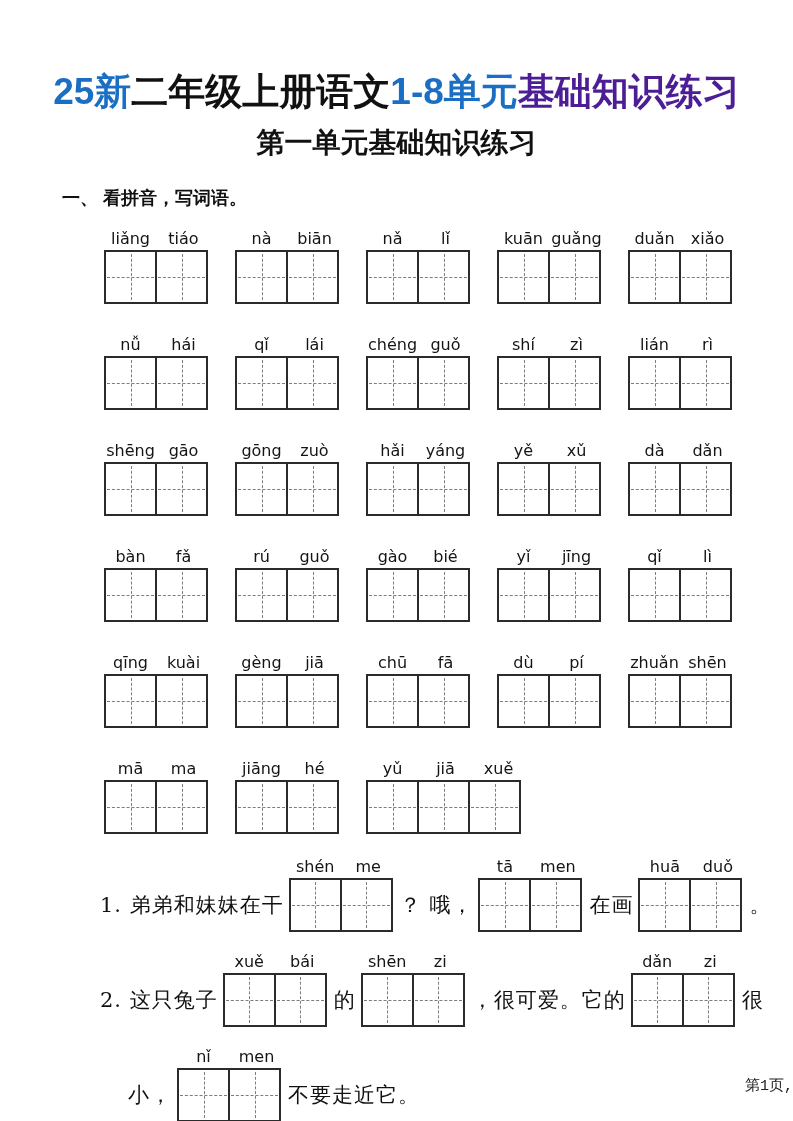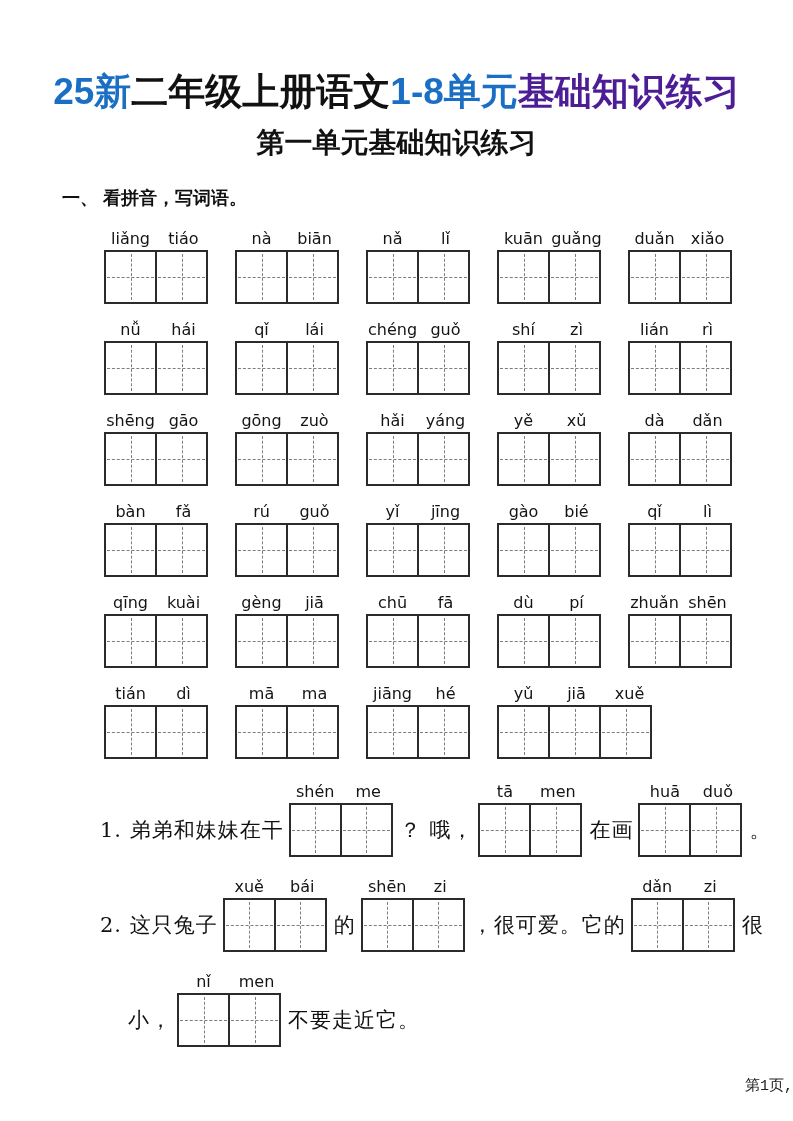--- a/index.html
+++ b/index.html
@@ -28,21 +28,21 @@
     font-family:"DejaVu Serif", serif;
   }
   .section-heading {
     margin:24px 0 0 62px;
     font-size:18px; font-weight:bold;
     font-family:"Liberation Sans", sans-serif;
   }
 
   .word-grid-section {
     margin:16px 0 0 104px;
-    display:flex; flex-direction:column; gap:13px;
+    display:flex; flex-direction:column; gap:28px;
   }
   .word-row { display:flex; gap:25px; }
 
   .word-unit { display:flex; flex-direction:column; }
   .pinyin-row { display:flex; height:22px; align-items:flex-end; margin-bottom:2px; }
   .py {
     width:53px; text-align:center;
     font-size:16px; color:#141414;
     white-space:nowrap;
     font-family:"DejaVu Sans", sans-serif;
@@ -259,40 +259,40 @@
             <span class="py">rú</span>
             <span class="py">guǒ</span>
           </div>
           <div class="grid-box">
             <div class="cell"></div>
             <div class="cell"></div>
           </div>
         </div>
         <div class="word-unit">
           <div class="pinyin-row">
+            <span class="py">gào</span>
+            <span class="py">bié</span>
+          </div>
+          <div class="grid-box">
+            <div class="cell"></div>
+            <div class="cell"></div>
+          </div>
+        </div>
+        <div class="word-unit">
+          <div class="pinyin-row">
             <span class="py">yǐ</span>
             <span class="py">jīng</span>
           </div>
           <div class="grid-box">
             <div class="cell"></div>
             <div class="cell"></div>
           </div>
         </div>
         <div class="word-unit">
           <div class="pinyin-row">
-            <span class="py">gào</span>
-            <span class="py">bié</span>
-          </div>
-          <div class="grid-box">
-            <div class="cell"></div>
-            <div class="cell"></div>
-          </div>
-        </div>
-        <div class="word-unit">
-          <div class="pinyin-row">
             <span class="py">qǐ</span>
             <span class="py">lì</span>
           </div>
           <div class="grid-box">
             <div class="cell"></div>
             <div class="cell"></div>
           </div>
         </div>
       </div>
       <div class="word-row">
@@ -341,30 +341,20 @@
             <span class="py">zhuǎn</span>
             <span class="py">shēn</span>
           </div>
           <div class="grid-box">
             <div class="cell"></div>
             <div class="cell"></div>
           </div>
         </div>
       </div>
       <div class="word-row">
-        <div class="word-unit">
-          <div class="pinyin-row">
-            <span class="py">tián</span>
-            <span class="py">dì</span>
-          </div>
-          <div class="grid-box">
-            <div class="cell"></div>
-            <div class="cell"></div>
-          </div>
-        </div>
         <div class="word-unit">
           <div class="pinyin-row">
             <span class="py">mā</span>
             <span class="py">ma</span>
           </div>
           <div class="grid-box">
             <div class="cell"></div>
             <div class="cell"></div>
           </div>
         </div>

